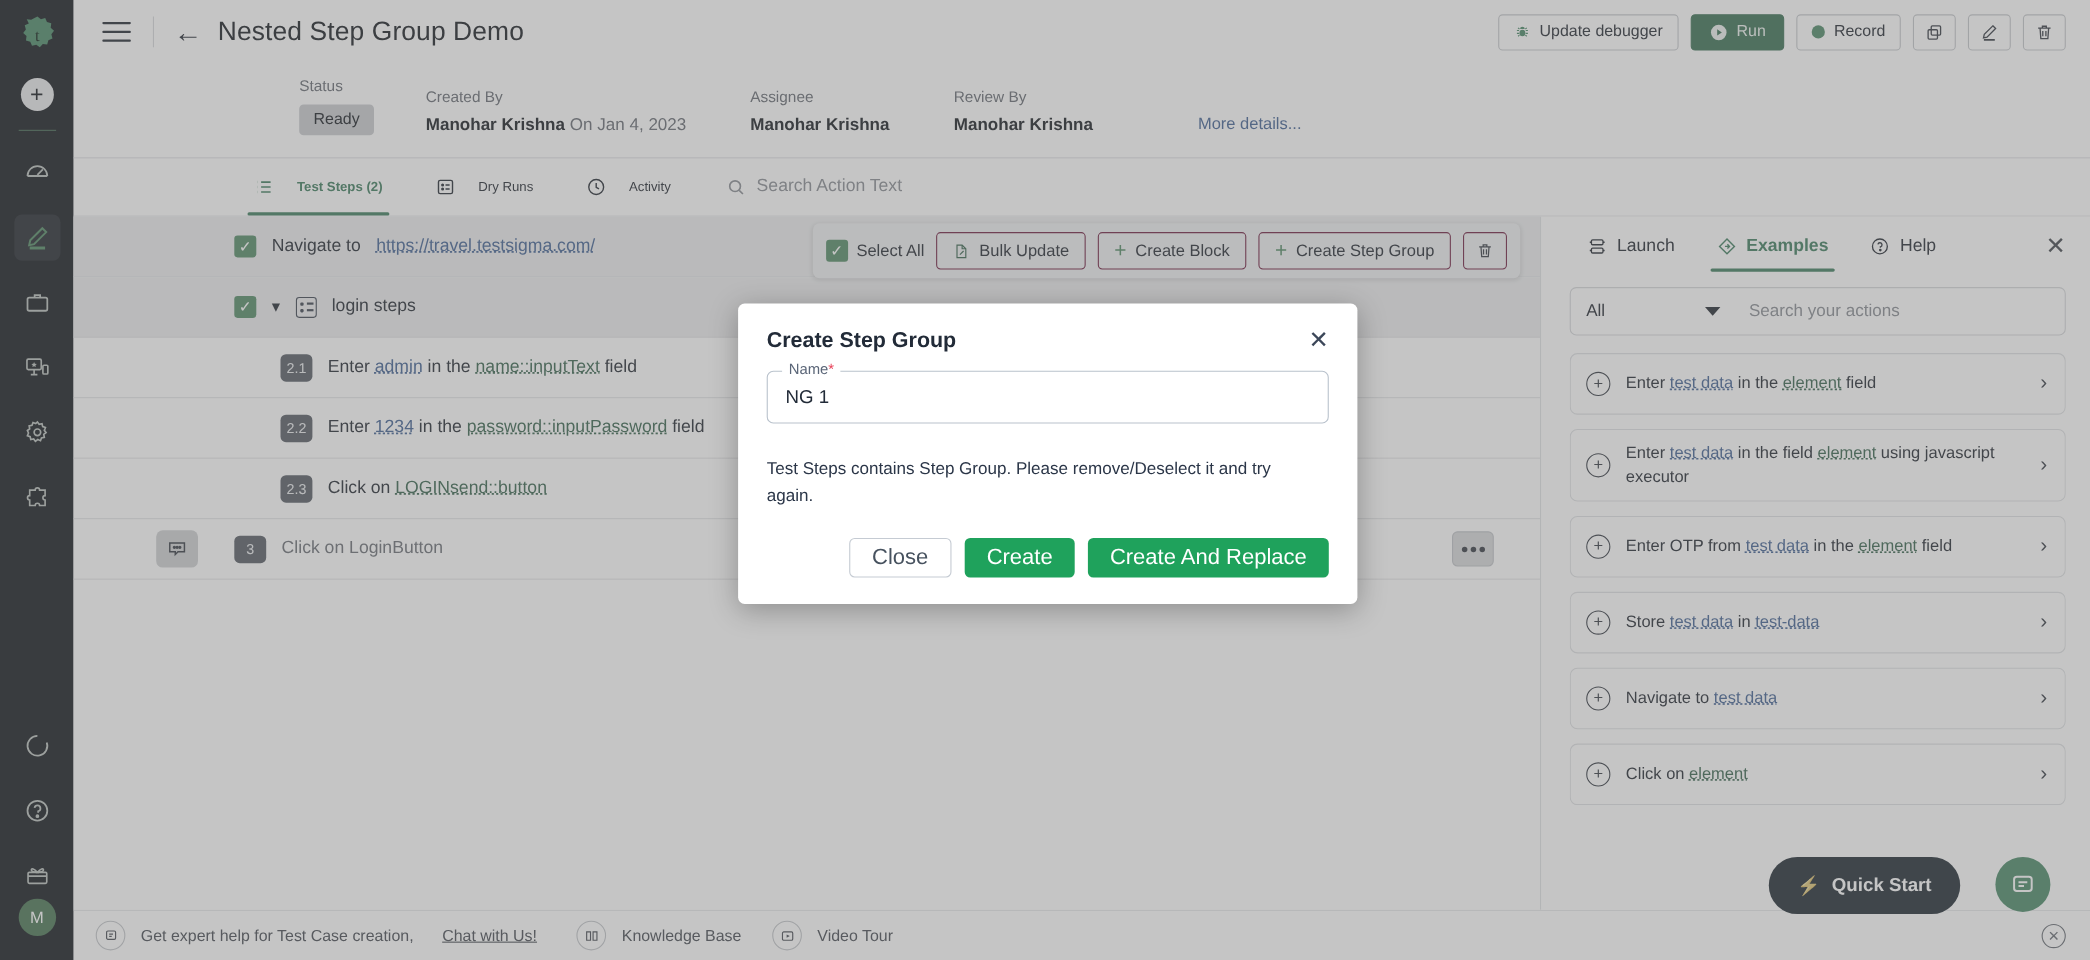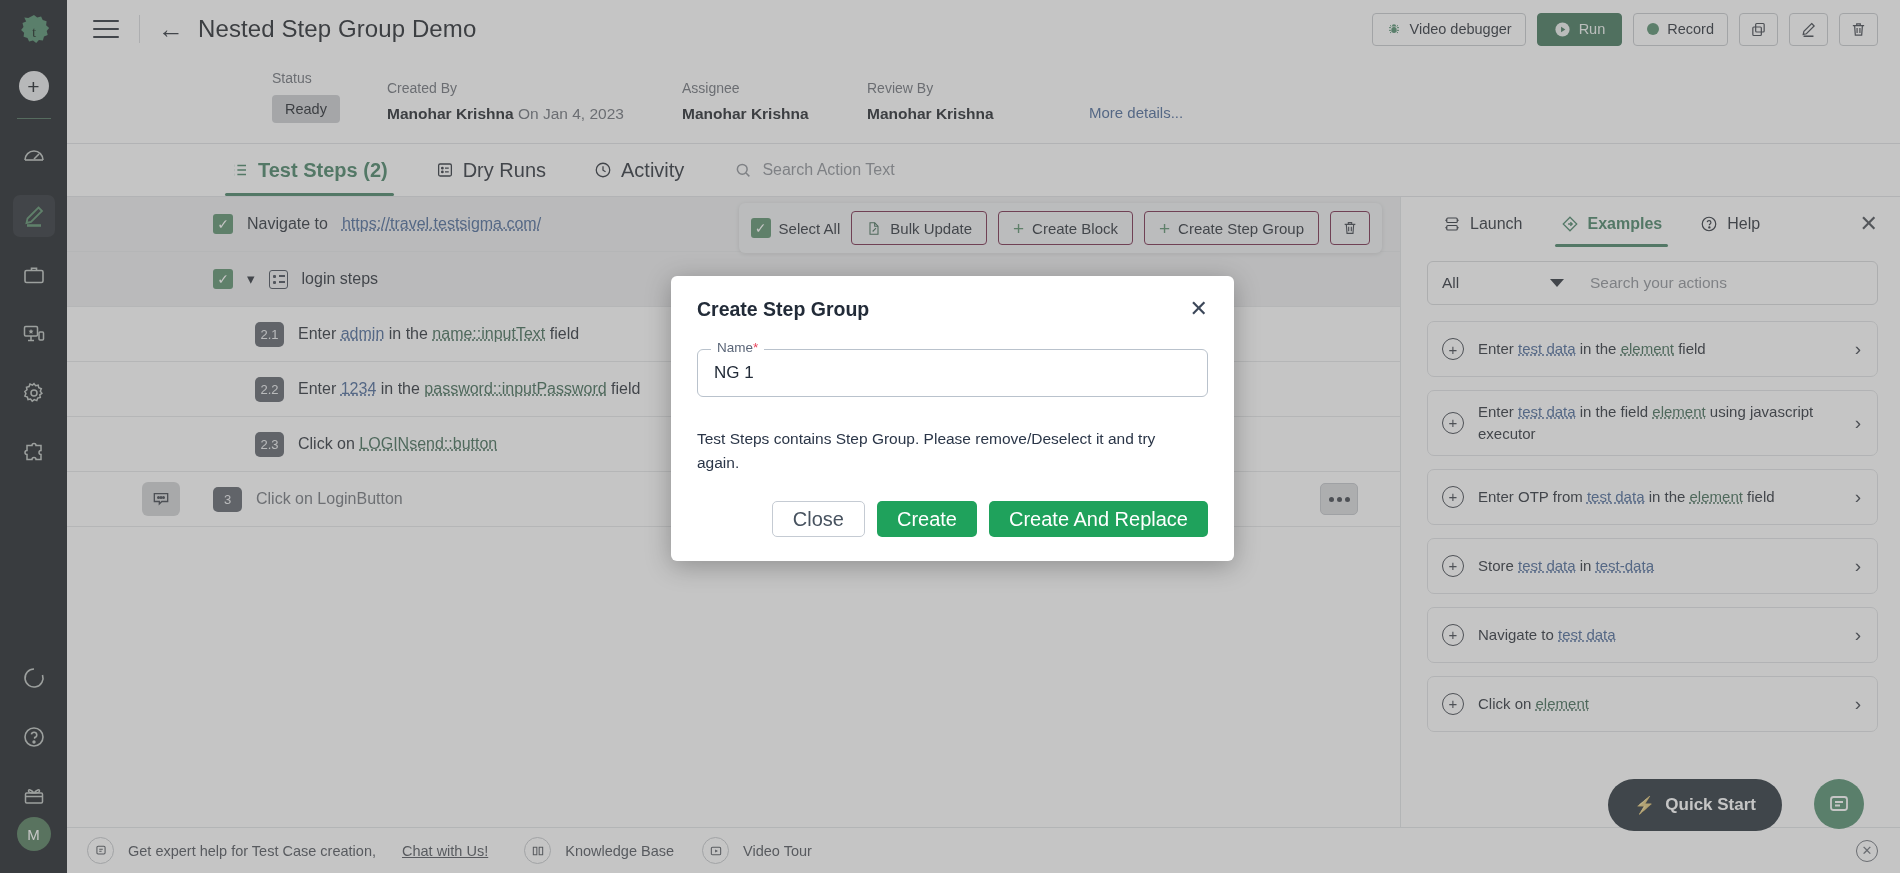--- a/index.html
+++ b/index.html
@@ -67,21 +67,21 @@
   .meta-label { font-size: 14px; color: #6b7585; }
   .meta-value { font-size: 15.5px; color: #222b38; font-weight: 700; }
   .meta-value .sub { font-weight: 400; color: #6b7585; }
   .chip-ready { background: #c9ced6; border-radius: 4px; padding: 6px 13px; font-size: 14.5px; color:#222b38; align-self:flex-start;}
   .more-details { font-size: 15px; color: #2d6fd6; cursor: pointer; padding-bottom: 2px; }
 
   .hr { height: 1px; background: #dfe3e8; }
 
   
   .tabs { display: flex; align-items: center; padding: 0 0 0 140px; height: 52px; gap: 0; position:relative; }
-  .tab { display: flex; align-items: center; gap: 9px; font-size: 20px; color: #2b3648;
+  .tab { display: flex; align-items: center; gap: 21px; font-size: 12px; color: #2b3648;
     height: 52px; padding: 0 24px; cursor: pointer; position: relative; }
   .tab.active { color: #169658; font-weight: 700; }
   .tab.active::after { content:""; position:absolute; left:18px; right:18px; bottom:0; height:3px; background:#169658; border-radius:2px;}
   .search-action { display:flex; align-items:center; gap:10px; margin-left: 26px; color:#8b94a1; font-size: 16px; }
 
   
   .body { flex: 1 1 auto; display: flex; min-height: 0; position: relative; background:#fff;}
   .steps-wrap { flex: 1 1 auto; position: relative; min-width: 0; }
 
   .float-toolbar {
@@ -165,21 +165,21 @@
   
   .modal-layer { position:absolute; inset:0; z-index: 50; display:flex; align-items:flex-start; justify-content:center; }
   .modal {
     position: absolute; left: 671px; top: 276px; width: 563px;
     background:#fff; border-radius:6px; box-shadow: 0 5px 26px rgba(0,0,0,.28);
     padding: 22px 26px 24px 26px;
   }
   .modal-head { display:flex; align-items:flex-start; }
   .modal-title { font-size: 19.5px; color:#222b38; font-weight:700; }
   .modal-x { margin-left:auto; font-size:22px; color:#3c4759; line-height:1; cursor:pointer; }
-  .field { margin-top: 28px; position:relative; }
+  .field { margin-top: 16px; position:relative; }
   .field-box { height: 48px; border:1px solid #b9c2cc; border-radius:6px; display:flex; align-items:center;
      padding: 0 16px; font-size:17px; color:#222b38;}
   .field-legend { position:absolute; top:-9px; left:14px; background:#fff; padding: 0 6px; font-size:13.5px; color:#5b6678; }
   .req { color:#e8435a; }
   .modal-msg { margin-top: 30px; font-size:15.5px; color:#2b3648; line-height:1.55; max-width: 470px;}
   .modal-actions { margin-top: 26px; display:flex; justify-content:flex-end; gap: 12px; }
   .m-btn { height: 36px; border-radius:5px; display:flex; align-items:center; justify-content:center;
      padding: 0 20px; font-size:20px; cursor:pointer; }
   .m-btn.ghost { border:1px solid #c5cbd3; background:#fff; color:#47525f; }
   .m-btn.green { background:#1fa25c; color:#fff; }
@@ -276,21 +276,21 @@
         <div class="backarrow">←</div>
         <div class="page-title">Nested Step Group Demo</div>
 
         <div class="top-actions">
           <div class="btn">
             <svg width="16" height="16" viewBox="0 0 24 24">
               <path d="M12 5a3.2 3.2 0 0 1 3.2 3.2H8.8A3.2 3.2 0 0 1 12 5z" fill="#1fa25c"></path>
               <rect x="8" y="9" width="8" height="9" rx="4" fill="#1fa25c"></rect>
               <path d="M4.5 10h3M16.5 10h3M4.5 14h3M16.5 14h3M6 18l2-1.6M18 18l-2-1.6M6 6.5l2 1.6M18 6.5l-2 1.6" stroke="#1fa25c" stroke-width="1.5"></path>
             </svg>
-            <span>Video debugger</span>
+            <span>Update debugger</span>
           </div>
           <div class="btn primary">
             <svg width="17" height="17" viewBox="0 0 24 24">
               <circle cx="12" cy="12" r="10" fill="#e9f2ec"></circle>
                 <path d="M10 8l6 4-6 4z" fill="#18874e"></path>
             </svg>
             <span>Run</span>
           </div>
           <div class="btn">
             <span class="dot-green"></span>

